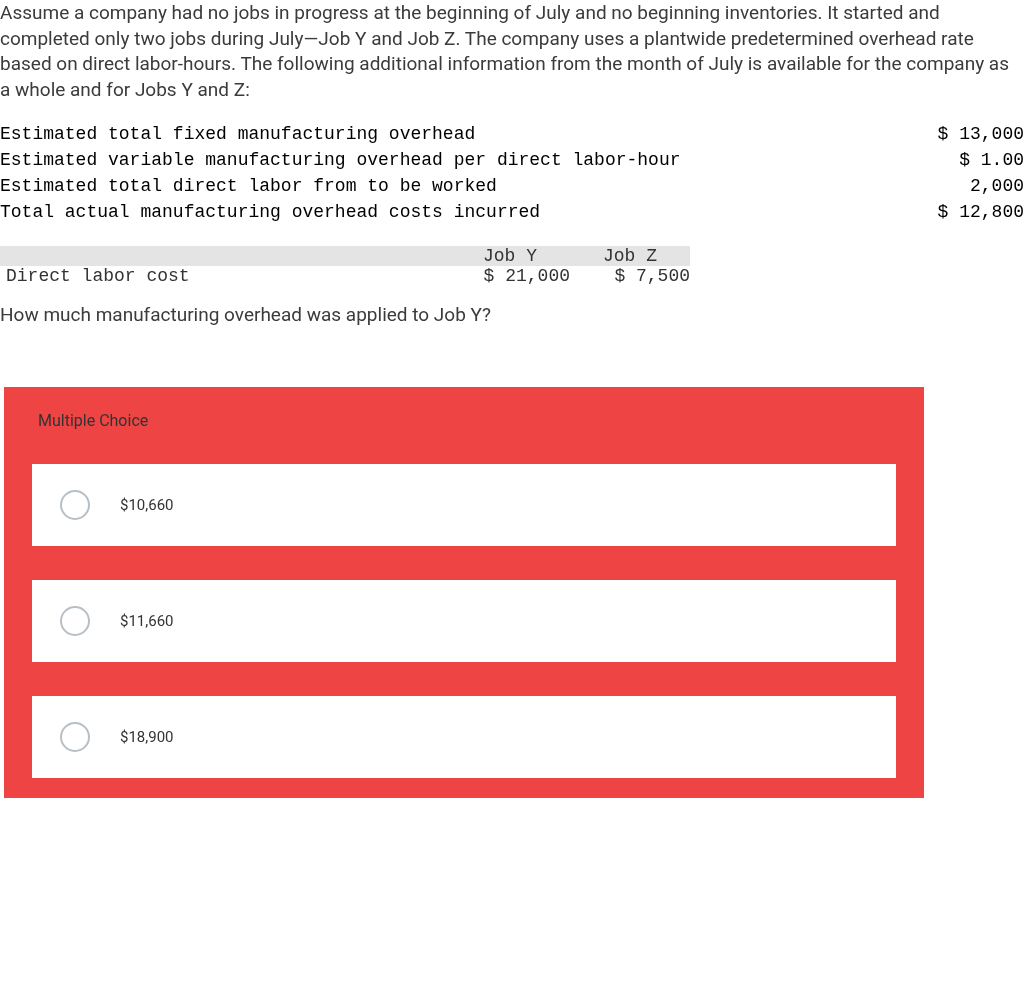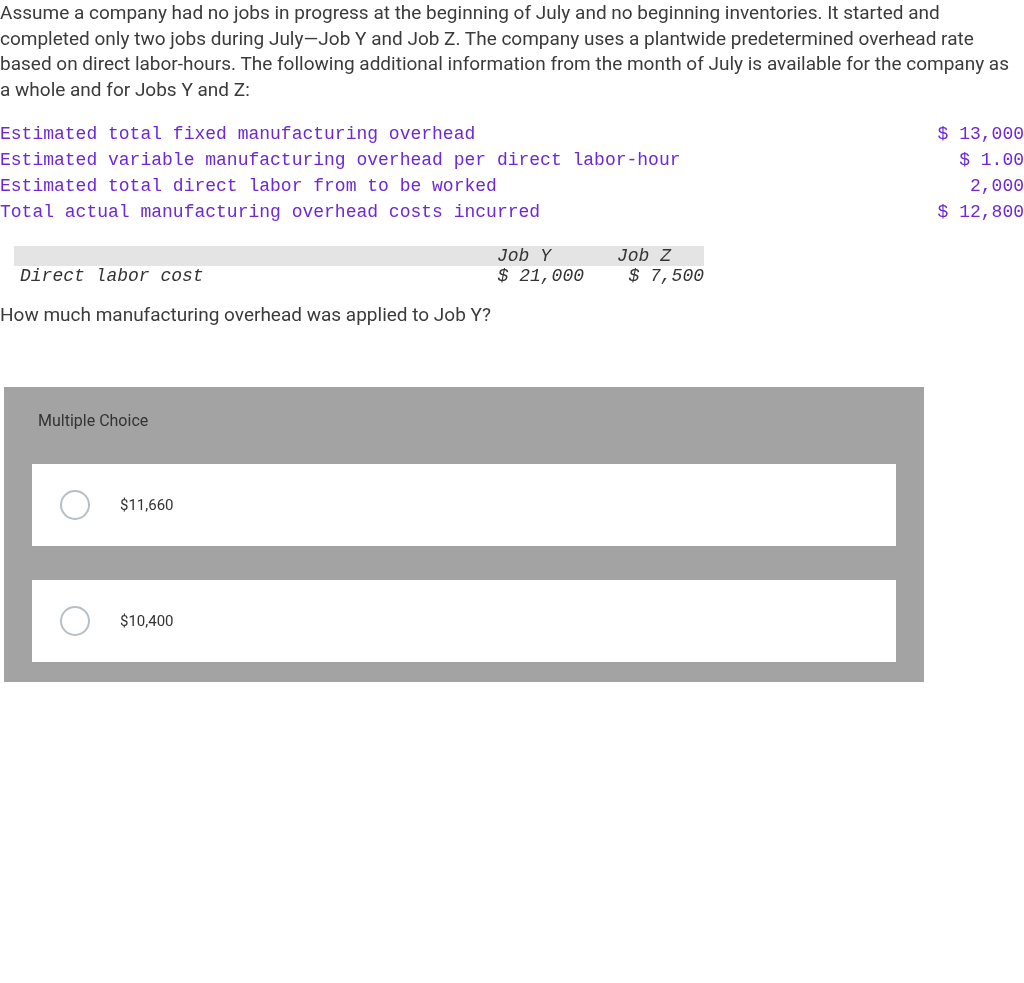--- a/index.html
+++ b/index.html
@@ -18,41 +18,40 @@
   .intro {
     font-size: 19px;
     line-height: 1.35;
     margin: 0 0 18px 0;
     color: #3b3b3b;
   }
   .mono-block {
     font-family: "Courier New", Courier, monospace;
     font-size: 18px;
     line-height: 1.35;
-    color: #6d28d9;
+    color: #000000;
   }
   .overhead-table {
     width: 100%;
     border-collapse: collapse;
   }
   .overhead-table td {
     padding: 1px 0;
     vertical-align: baseline;
   }
   .overhead-table td.value {
     text-align: right;
     white-space: pre; 
   }
   .jobs-wrap {
     margin-top: 20px;
   }
   .jobs-table {
     border-collapse: collapse;
-    margin-left: 14px;
-    font-style: italic;
+    margin-left: 0;
   }
   .jobs-table th, .jobs-table td {
     font-family: "Courier New", Courier, monospace;
     font-size: 18px;
     font-weight: normal;
     padding: 0;
     text-align: right;
     white-space: pre; 
   }
   .jobs-table .label {
@@ -69,21 +68,21 @@
     background: #e4e4e4;
     width: 450px;
   }
   .question {
     font-size: 19px;
     line-height: 1.35;
     margin: 16px 0 60px 0;
     color: #3b3b3b;
   }
   .mc-area {
-    background: #a3a3a3;
+    background: #ef4444;
     padding: 24px 0 20px 0;
     width: 920px;
     margin-left: 4px;
   }
   .mc-title {
     font-size: 16px;
     color: #333;
     padding: 0 0 34px 34px;
   }
   .option {
@@ -160,20 +159,24 @@
     </table>
   </div>
 
   <p class="question">How much manufacturing overhead was applied to Job Y?</p>
 
   <div class="mc-area">
     <div class="mc-title">Multiple Choice</div>
 
     <div class="option">
       <span class="radio"></span>
+      <span class="option-label">$10,660</span>
+    </div>
+    <div class="option">
+      <span class="radio"></span>
       <span class="option-label">$11,660</span>
     </div>
     <div class="option">
       <span class="radio"></span>
-      <span class="option-label">$10,400</span>
+      <span class="option-label">$18,900</span>
     </div>
   </div>
 </div>
 
 </body></html>

